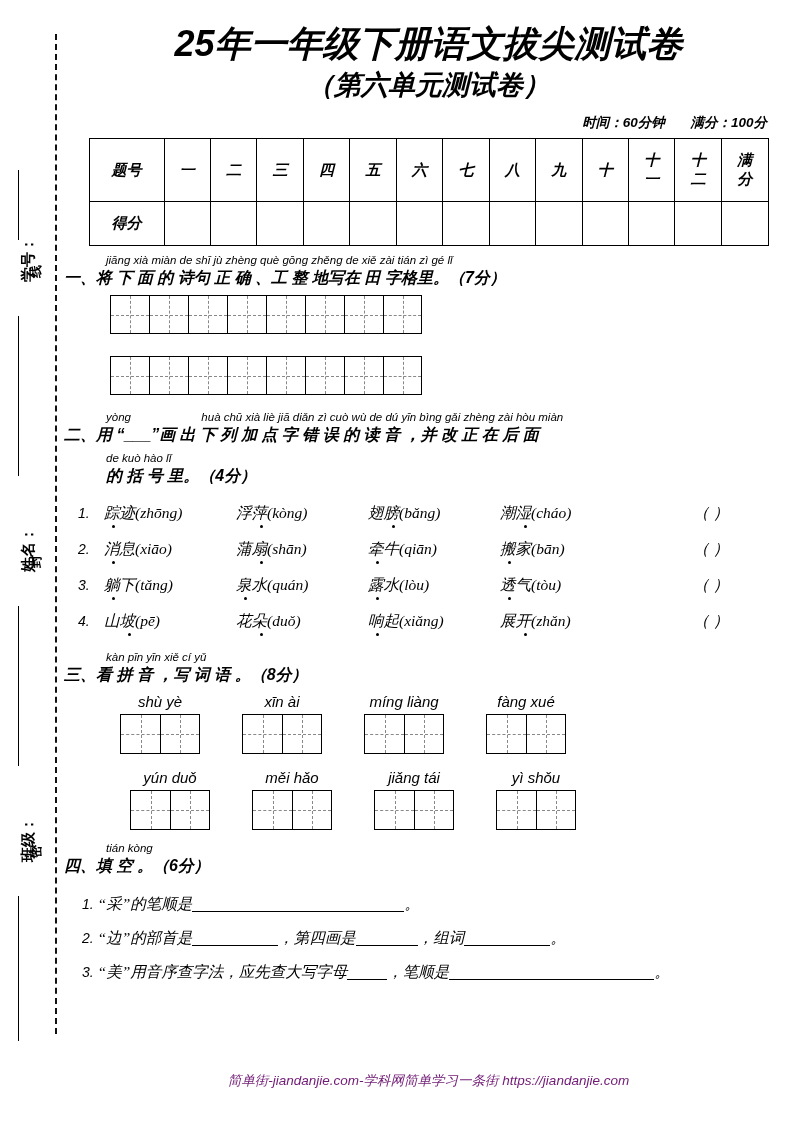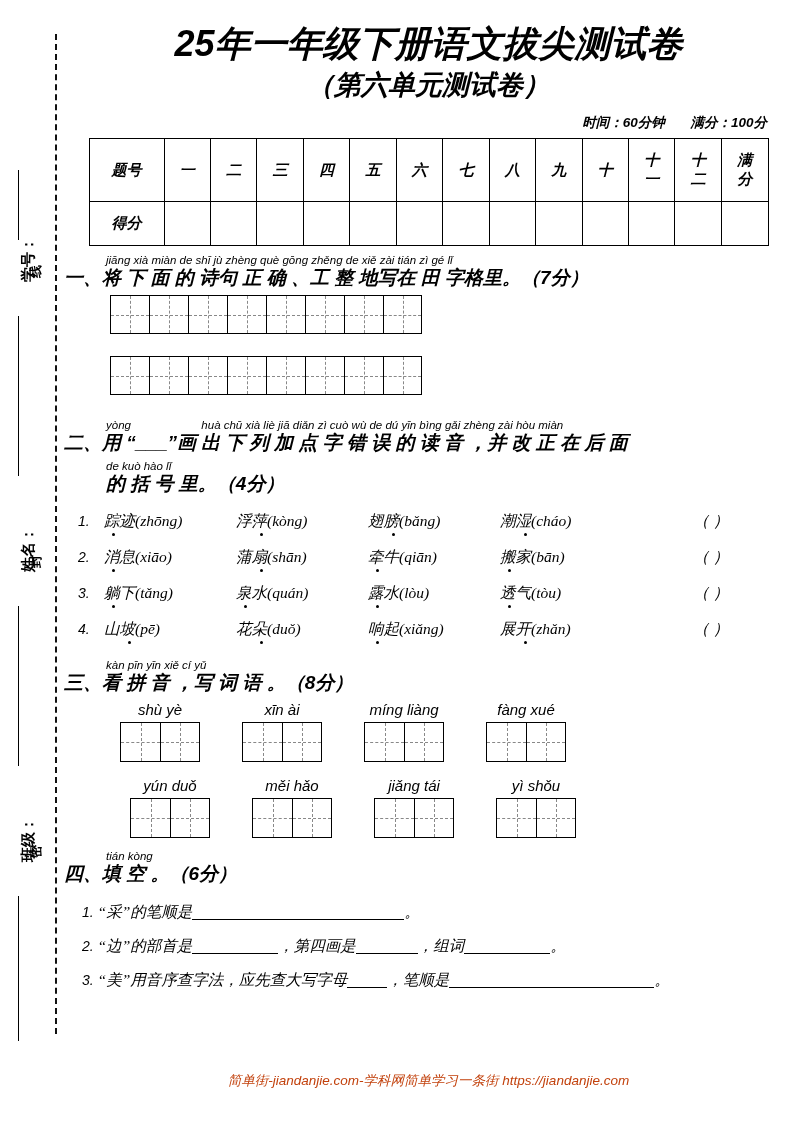--- a/index.html
+++ b/index.html
@@ -129,21 +129,21 @@
 
   .pinyin-line {
     font-family: "Liberation Sans", sans-serif;
     font-size: 11.5px;
     line-height: 13px;
     white-space: nowrap;
     color: #000;
   }
   .q-title {
     font-family: "Liberation Sans", sans-serif;
-    font-size: 19px;
+    font-size: 16px;
     font-weight: bold;
     line-height: 22px;
     white-space: nowrap;
   }
 
   .poem {
     font-size: 17px;
     line-height: 24px;
     margin: 10px 0 6px 48px;
     font-family: "Liberation Serif", serif;
@@ -255,21 +255,21 @@
   .bl-xlong{ width: 205px; }
 
   
   .footer {
     position: absolute;
     left: 0; right: 0;
     top: 1072px;
     text-align: center;
     font-family: "Liberation Sans", sans-serif;
     font-size: 13.5px;
-    color: #c2410c;
+    color: #701a75;
     white-space: nowrap;
   }
 </style>
 </head>
 <body>
 
 <div class="sidebar">
   <div class="seal-dashed"></div>
 
   <div class="seal-rule" style="top:170px;height:70px;"></div>
@@ -366,21 +366,21 @@
       <div class="cell"></div>
       <div class="cell"></div>
       <div class="cell"></div>
       <div class="cell"></div>
       <div class="cell"></div>
       <div class="cell"></div>
       <div class="cell"></div>
     </div>
   </div>
 
-  <div class="qblock" style="margin-top:24px;">
+  <div class="qblock" style="margin-top:16px;">
     <div class="pinyin-line" style="margin-left:42px;">
       <span>yòng</span>
       <span style="display:inline-block;width:64px;"></span>
       <span>huà chū xià liè jiā diǎn zì cuò wù de dú yīn   bìng gǎi zhèng zài hòu miàn</span>
     </div>
     <div class="q-title">
       <span>二、</span><span>用 “___”画 出 下 列 加 点 字 错 误 的 读 音 ，并 改  正  在 后  面</span>
     </div>
     <div class="pinyin-line" style="margin-left:42px;margin-top:6px;">de kuò hào lǐ</div>
     <div class="q-title" style="margin-left:42px;">的 括 号 里。（4分）</div>

